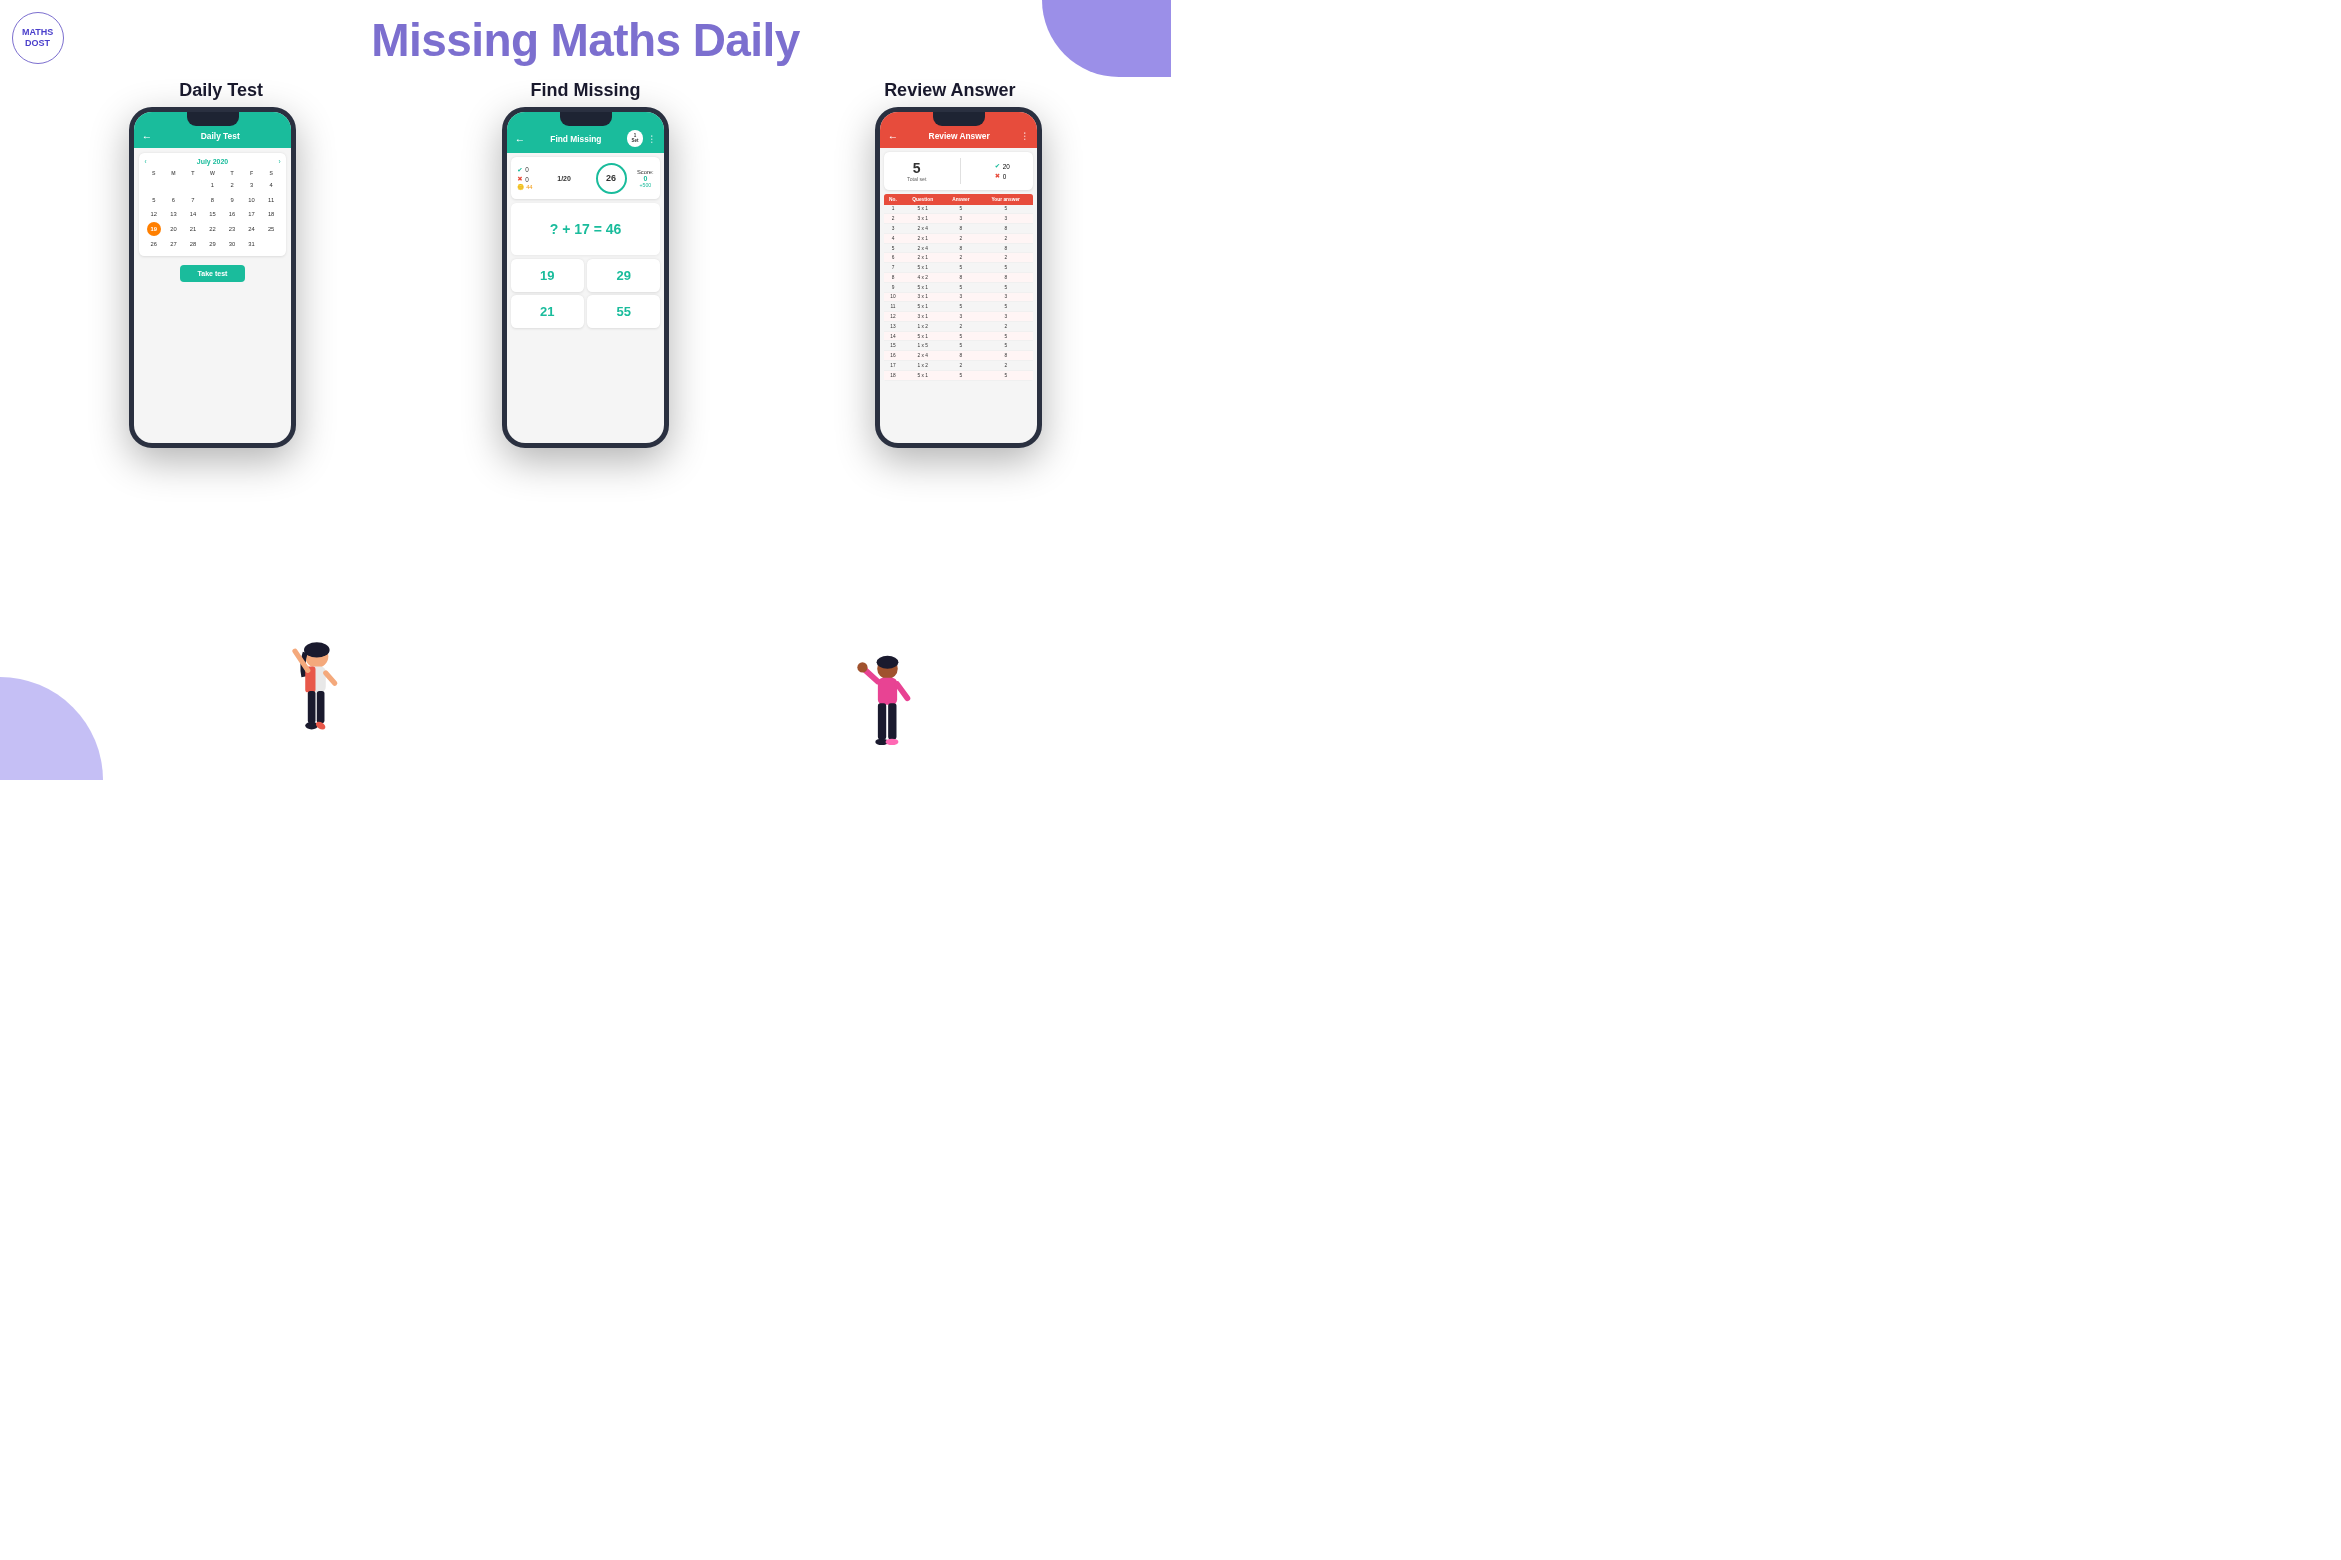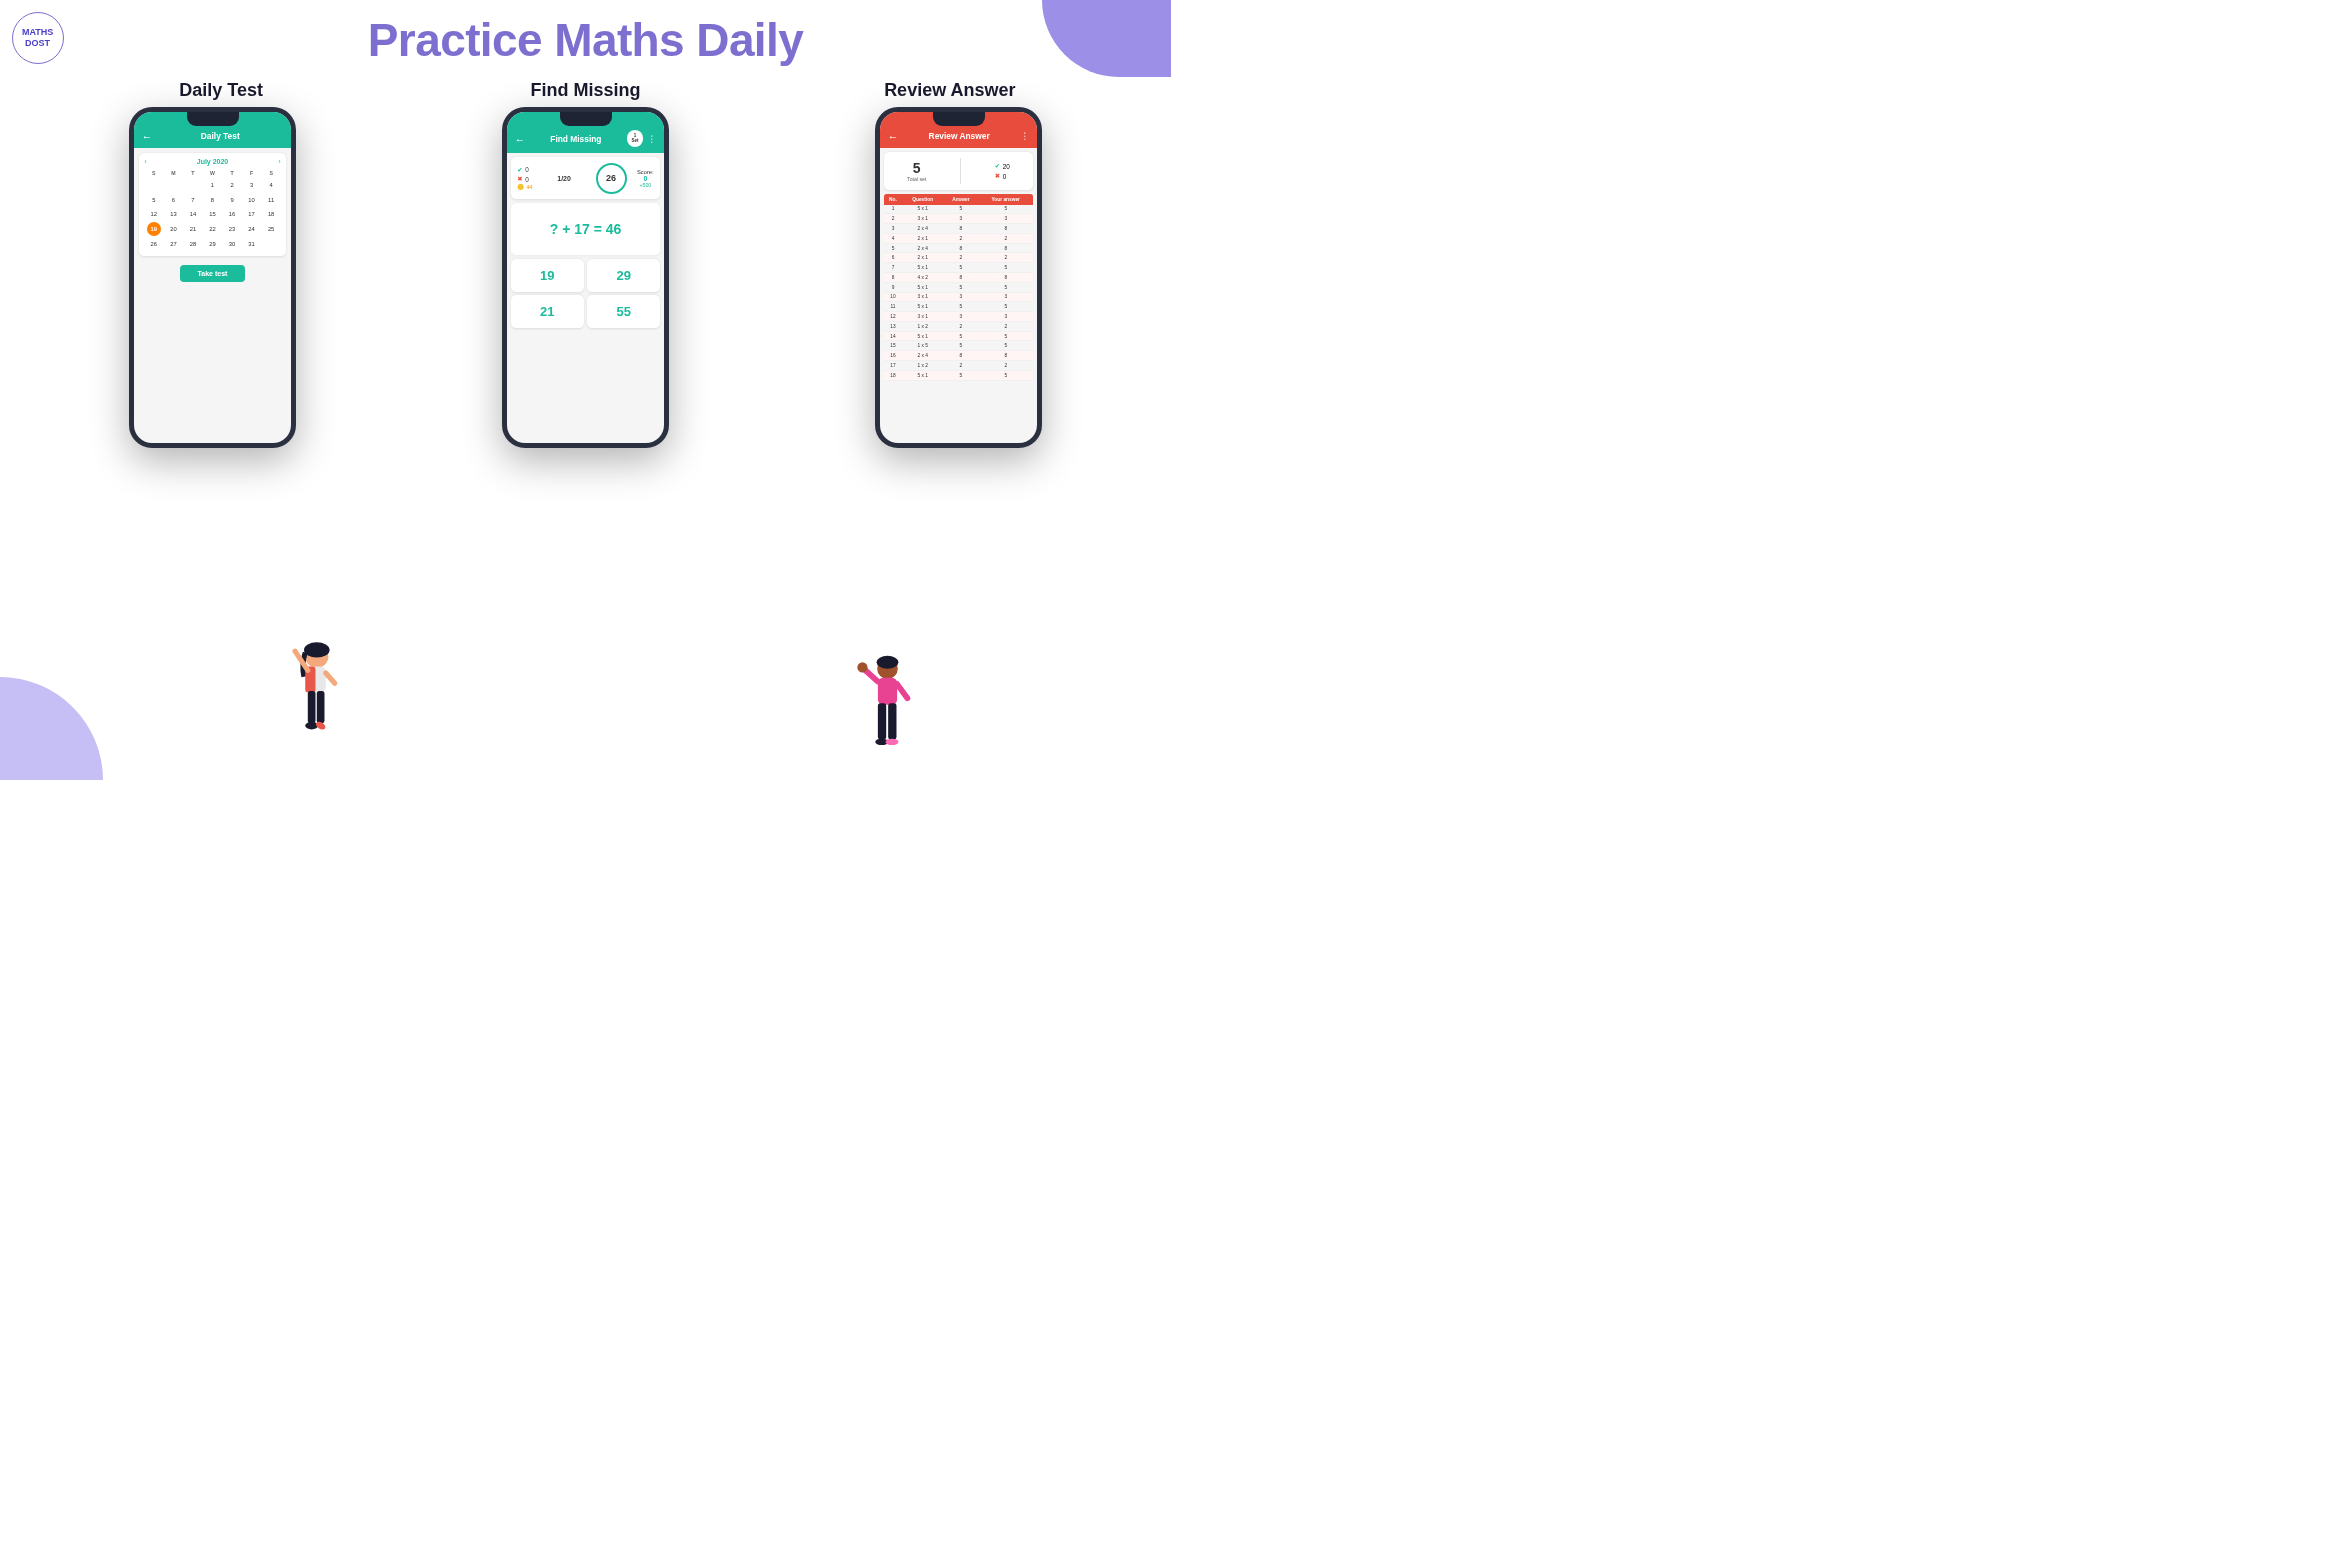--- a/index.html
+++ b/index.html
@@ -346,21 +346,21 @@
 </head>
 <body>
 
 <div class="blob-top-right"></div>
 <div class="blob-bottom-left"></div>
 
 <div class="logo">
   <span class="logo-text">MATHS<br>DOST</span>
 </div>
 
-<h1 class="main-title">Practice Maths Daily</h1>
+<h1 class="main-title">Missing Maths Daily</h1>
 
 <div class="sections-row">
   <div class="section-title">Daily Test</div>
   <div class="section-title">Find Missing</div>
   <div class="section-title">Review Answer</div>
 </div>
 
 <div class="phones-row">
 
   <div class="phone-wrapper">

